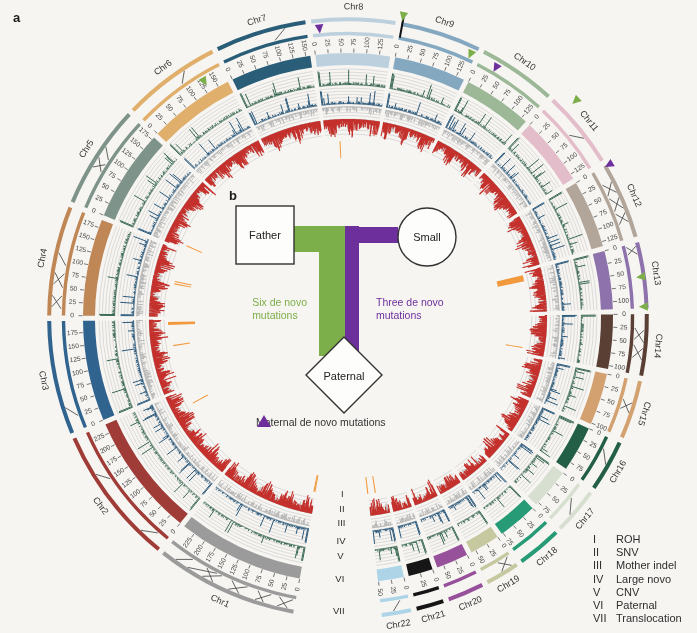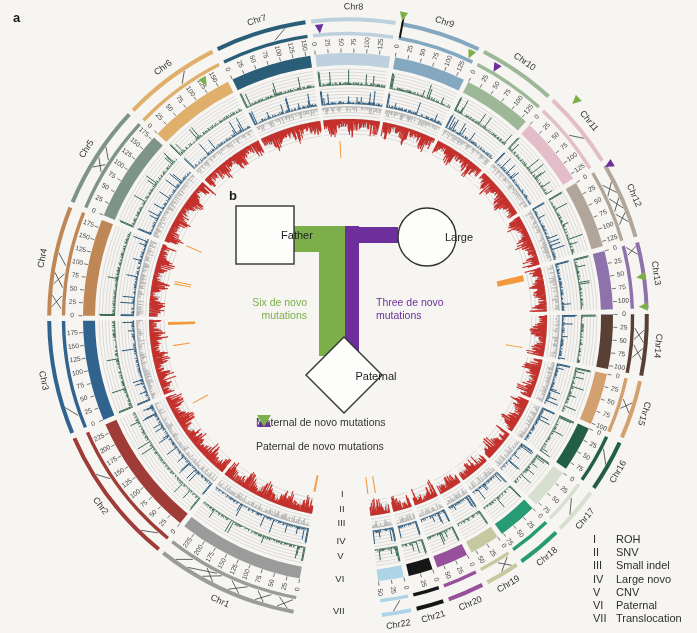--- a/index.html
+++ b/index.html
@@ -1,23 +1,23 @@
 <!DOCTYPE html>
 <html><head>
 <meta charset="utf-8">
 <style>
   html,body{margin:0;padding:0;background:#f6f5f2;}
   #fig{position:relative;width:697px;height:633px;background:#f6f5f2;overflow:hidden;
        font-family:"Liberation Sans",sans-serif;color:#333;}
   svg{position:absolute;left:0;top:0;}
   .abs{position:absolute;}
   .panel-letter{font-weight:bold;font-size:13px;color:#1a1a1a;}
-  .ped-name{font-size:11px;color:#222;transform:translate(-50%,-50%);white-space:nowrap;margin-left:32px;}
+  .ped-name{font-size:11px;color:#222;transform:translate(-50%,-50%);white-space:nowrap;}
   .cap{font-size:10.5px;line-height:12.5px;white-space:pre-line;}
-  .cap-right{text-align:right;}
+  .cap-right{}
   .legend-row{display:flex;align-items:center;gap:7px;font-size:10.5px;color:#333;height:15px;}
   .legend-rows{display:flex;flex-direction:column;gap:9px;}
   .key-row{display:flex;font-size:11px;line-height:13.2px;color:#2e2e2e;}
   .key-numeral{width:23px;}
 </style>
 </head>
 <body>
 
 <div id="fig">
   <svg id="circos" width="697" height="633" viewBox="0 0 697 633">
@@ -428,55 +428,49 @@
         <rect x="236" y="206" width="58" height="58" fill="#fdfdfc" stroke="#333" stroke-width="1.4"></rect>
         <circle cx="427" cy="237" r="29" fill="#fdfdfc" stroke="#333" stroke-width="1.4"></circle>
         <polygon points="344,337 382,375 344,413 306,375" fill="#fdfdfc" stroke="#333" stroke-width="1.4"></polygon>
       </g>
     </svg>
 
   <div class="abs panel-letter" style="left:13px;top:10px;">a</div>
   <div class="abs panel-letter" style="left:229px;top:188px;">b</div>
 
   <div class="abs ped-name" style="left:265px;top:235px;">Father</div>
-  <div class="abs ped-name" style="left:427px;top:237px;">Large</div>
+  <div class="abs ped-name" style="left:427px;top:237px;">Small</div>
   <div class="abs ped-name" style="left:344px;top:376px;">Paternal</div>
 
   <div class="abs cap cap-right" id="cap-paternal" style="right: 390px; top: 296px; color: rgb(124, 174, 74);">Six de novo
 mutations</div>
   <div class="abs cap" id="cap-maternal" style="left: 376px; top: 296px; color: rgb(109, 47, 156);">Three de novo
 mutations</div>
 
   <div class="abs legend-rows" style="left:256px;top:414px;">
     <div class="legend-row">
       <svg width="16" height="14">
         <polygon id="tri-up" points="8,1 15,13 1,13" fill="#6d2f9c"></polygon>
       </svg>
       <span>Maternal de novo mutations</span>
     </div>
-    <div class="legend-row">
-      <svg width="16" height="14">
-        <polygon id="tri-down" points="1,1 15,1 8,13" fill="#7cae4a"></polygon>
-      </svg>
-      <span>Paternal de novo mutations</span>
-    </div>
   </div>
 
   <div class="abs" id="track-key" style="left:593px;top:533px;">
       <div class="key-row">
         <span class="key-numeral">I</span>
         <span>ROH</span>
       </div>
       <div class="key-row">
         <span class="key-numeral">II</span>
         <span>SNV</span>
       </div>
       <div class="key-row">
         <span class="key-numeral">III</span>
-        <span>Small indel</span>
+        <span>Mother indel</span>
       </div>
       <div class="key-row">
         <span class="key-numeral">IV</span>
         <span>Large novo</span>
       </div>
       <div class="key-row">
         <span class="key-numeral">V</span>
         <span>CNV</span>
       </div>
       <div class="key-row">

